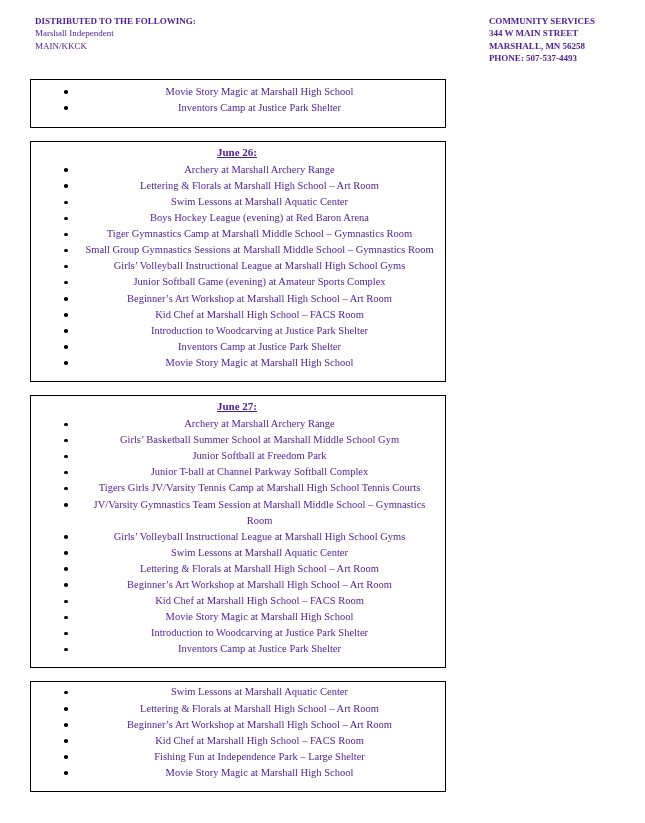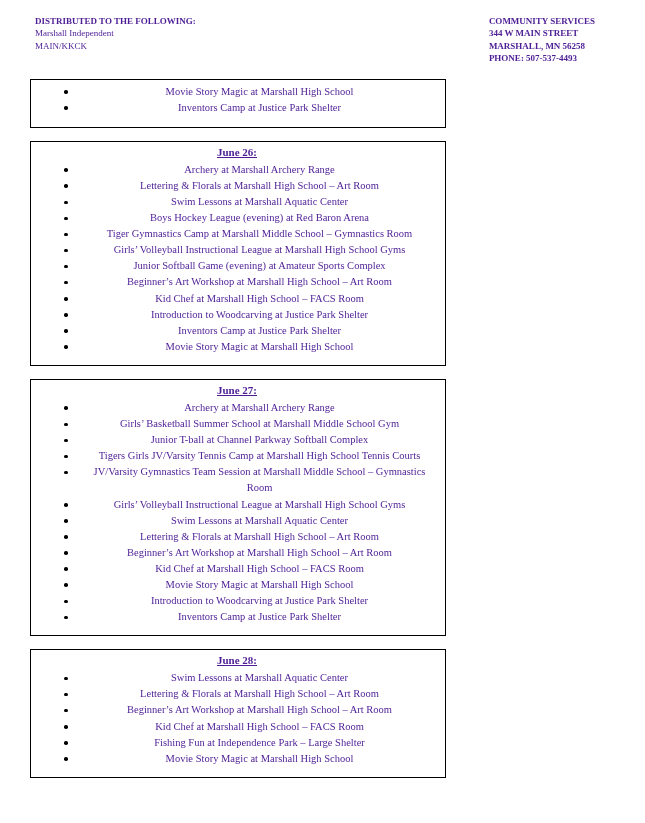--- a/index.html
+++ b/index.html
@@ -102,49 +102,50 @@
         </ul>
       </section>
       <section class="event-box">
         <div class="box-heading">June 26:</div>
         <ul class="event-list">
           <li class="event-item">Archery at Marshall Archery Range</li>
           <li class="event-item">Lettering &amp; Florals at Marshall High School – Art Room</li>
           <li class="event-item">Swim Lessons at Marshall Aquatic Center</li>
           <li class="event-item">Boys Hockey League (evening) at Red Baron Arena</li>
           <li class="event-item">Tiger Gymnastics Camp at Marshall Middle School – Gymnastics Room</li>
+          <li class="event-item">Small Group Gymnastics Sessions at Marshall Middle School – Gymnastics Room</li>
           <li class="event-item">Girls’ Volleyball Instructional League at Marshall High School Gyms</li>
           <li class="event-item">Junior Softball Game (evening) at Amateur Sports Complex</li>
           <li class="event-item">Beginner’s Art Workshop at Marshall High School – Art Room</li>
           <li class="event-item">Kid Chef at Marshall High School – FACS Room</li>
           <li class="event-item">Introduction to Woodcarving at Justice Park Shelter</li>
           <li class="event-item">Inventors Camp at Justice Park Shelter</li>
           <li class="event-item">Movie Story Magic at Marshall High School</li>
         </ul>
       </section>
       <section class="event-box">
         <div class="box-heading">June 27:</div>
         <ul class="event-list">
           <li class="event-item">Archery at Marshall Archery Range</li>
           <li class="event-item">Girls’ Basketball Summer School at Marshall Middle School Gym</li>
+          <li class="event-item">Junior Softball at Freedom Park</li>
           <li class="event-item">Junior T-ball at Channel Parkway Softball Complex</li>
           <li class="event-item">Tigers Girls JV/Varsity Tennis Camp at Marshall High School Tennis Courts</li>
           <li class="event-item">JV/Varsity Gymnastics Team Session at Marshall Middle School – Gymnastics Room</li>
           <li class="event-item">Girls’ Volleyball Instructional League at Marshall High School Gyms</li>
           <li class="event-item">Swim Lessons at Marshall Aquatic Center</li>
           <li class="event-item">Lettering &amp; Florals at Marshall High School – Art Room</li>
           <li class="event-item">Beginner’s Art Workshop at Marshall High School – Art Room</li>
           <li class="event-item">Kid Chef at Marshall High School – FACS Room</li>
           <li class="event-item">Movie Story Magic at Marshall High School</li>
           <li class="event-item">Introduction to Woodcarving at Justice Park Shelter</li>
           <li class="event-item">Inventors Camp at Justice Park Shelter</li>
         </ul>
       </section>
       <section class="event-box">
-        <div class="box-heading">June 28:</div>
         <ul class="event-list">
           <li class="event-item">Swim Lessons at Marshall Aquatic Center</li>
           <li class="event-item">Lettering &amp; Florals at Marshall High School – Art Room</li>
           <li class="event-item">Beginner’s Art Workshop at Marshall High School – Art Room</li>
           <li class="event-item">Kid Chef at Marshall High School – FACS Room</li>
           <li class="event-item">Fishing Fun at Independence Park – Large Shelter</li>
           <li class="event-item">Movie Story Magic at Marshall High School</li>
         </ul>
       </section>
     </div>

